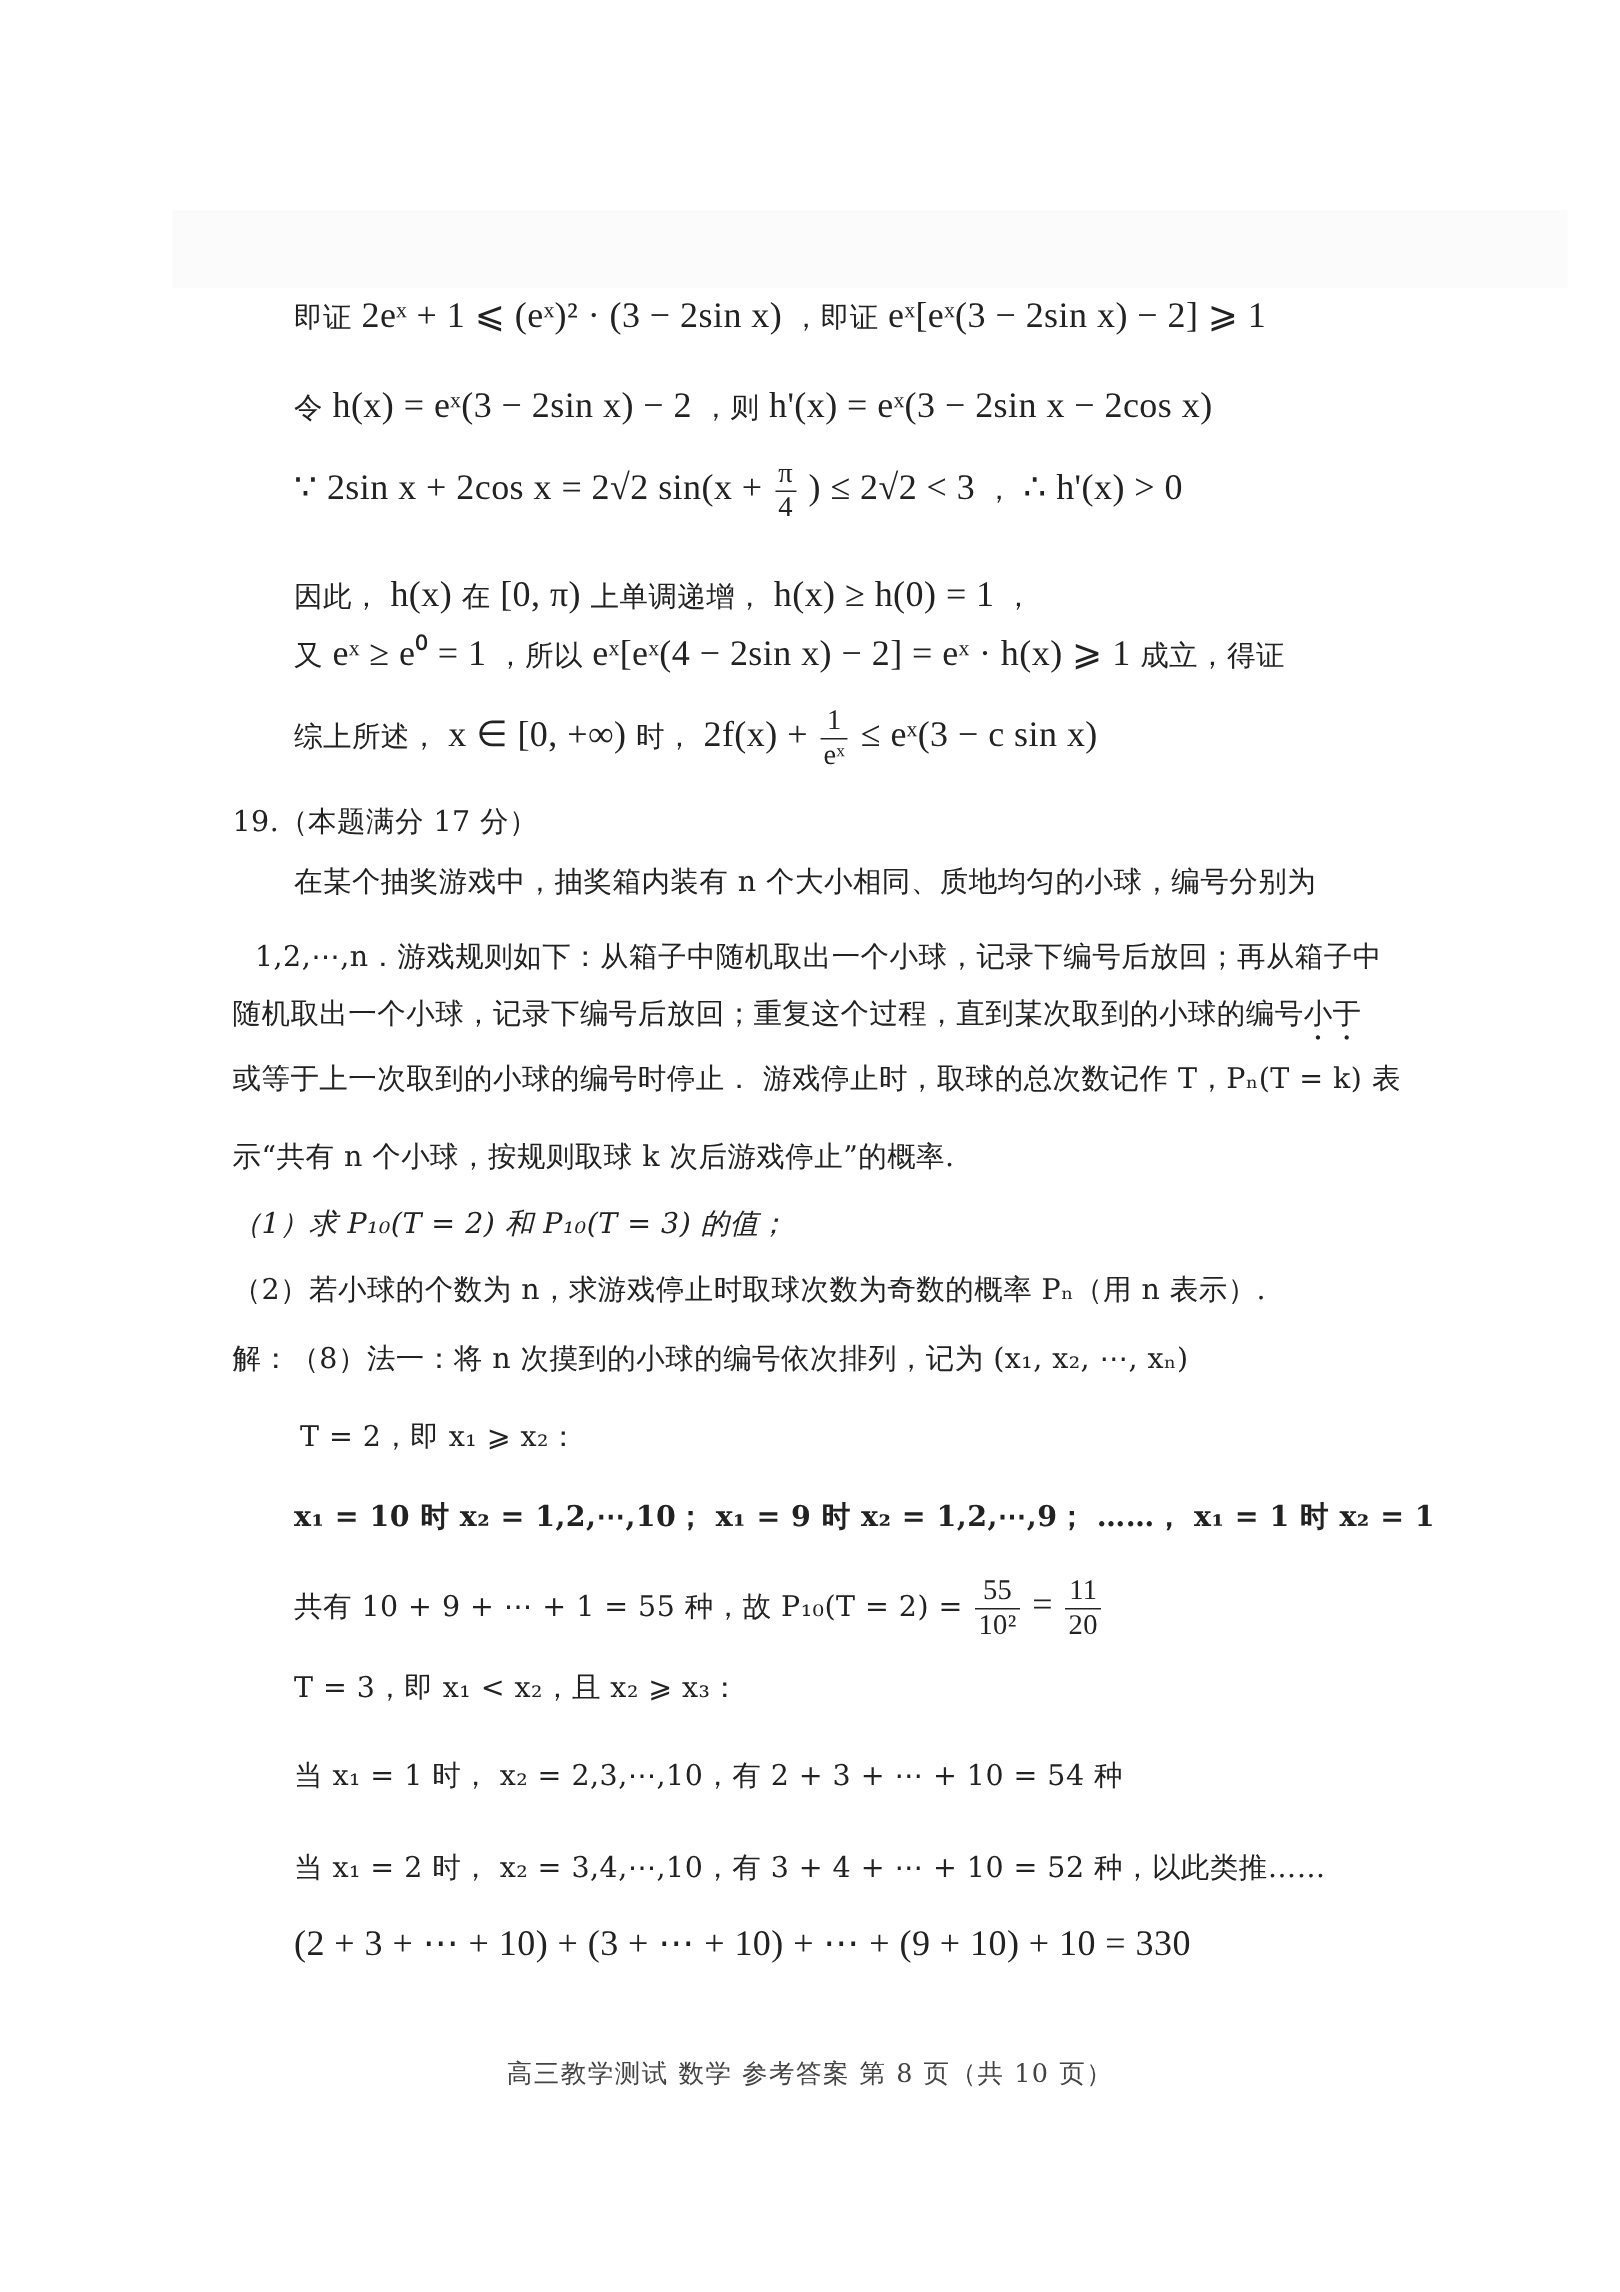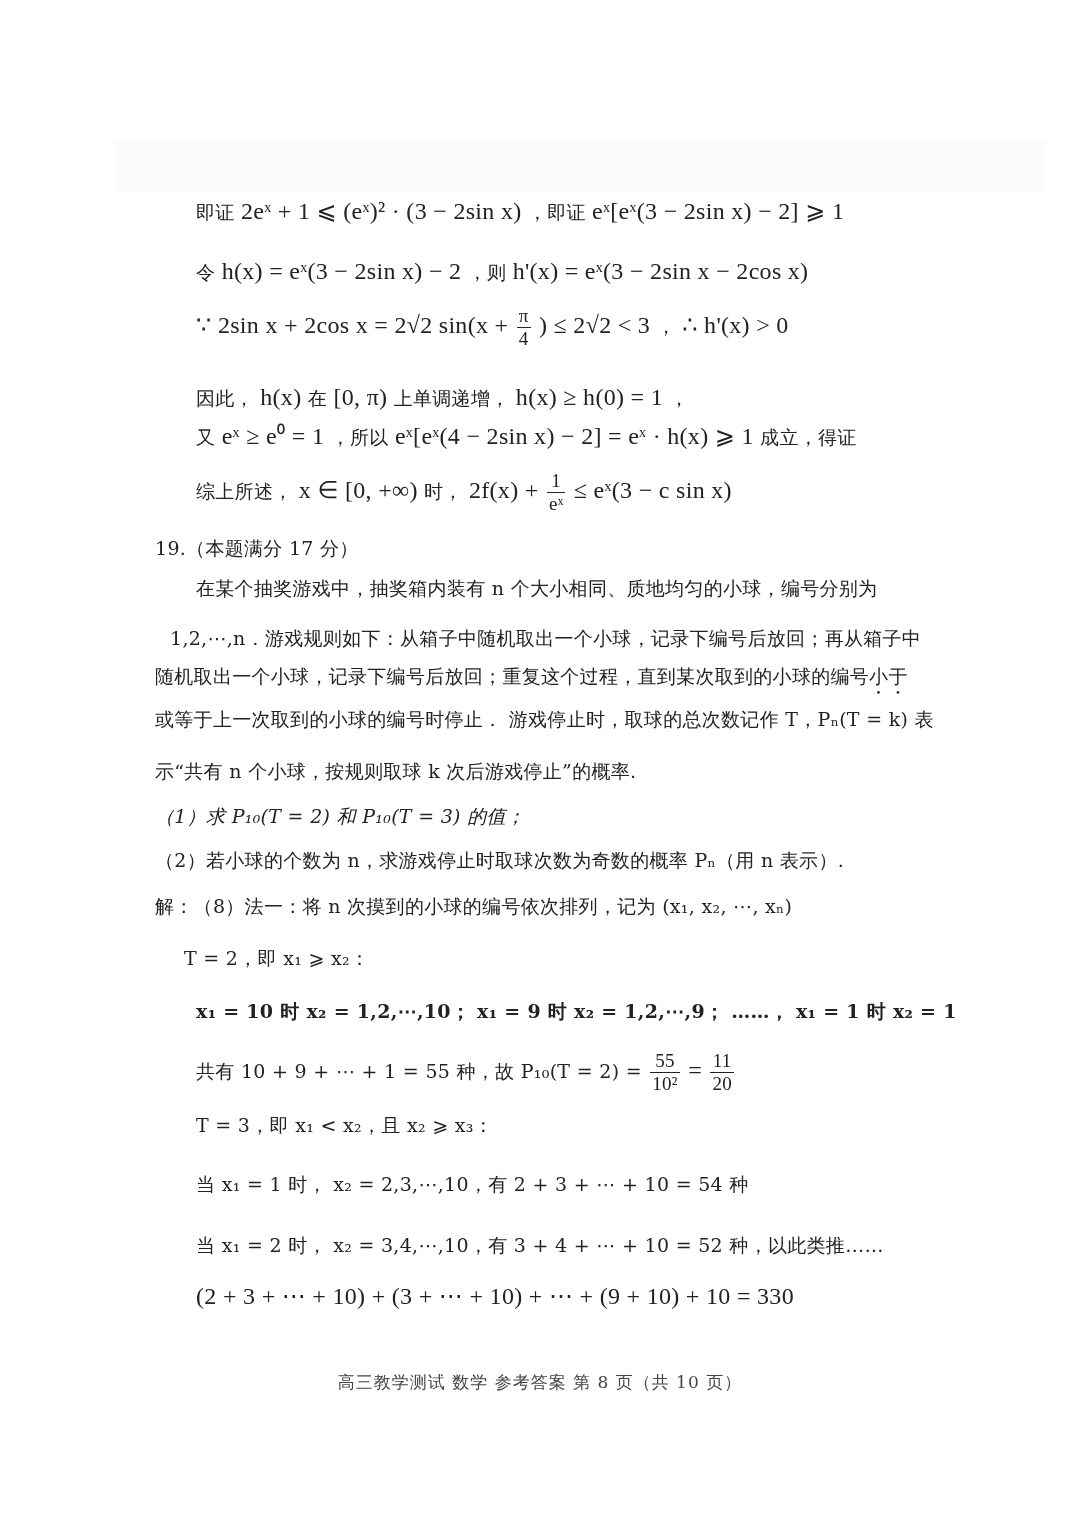--- a/index.html
+++ b/index.html
@@ -95,21 +95,21 @@
 <div class="line" style="left:155px; top:663px;">
   <span>随机取出一个小球，记录下编号后放回；重复这个过程，直到某次取到的小球的编号</span><span class="dot-emph">小于</span>
 </div>
 <div class="line" style="left:155px; top:706px;">或等于上一次取到的小球的编号时停止．  游戏停止时，取球的总次数记作 T，Pₙ(T = k) 表</div>
 <div class="line" style="left:155px; top:758px;">示“共有 n 个小球，按规则取球 k 次后游戏停止”的概率.</div>
 
 <div class="line" style="left:155px; top:803px;font-style:italic;">（1）求 P₁₀(T = 2) 和 P₁₀(T = 3) 的值；</div>
 <div class="line" style="left:155px; top:847px;">（2）若小球的个数为 n，求游戏停止时取球次数为奇数的概率 Pₙ（用 n 表示）.</div>
 
 <div class="line" style="left:155px; top:893px;">解：（8）法一：将 n 次摸到的小球的编号依次排列，记为 (x₁, x₂, ⋯, xₙ)</div>
-<div class="line" style="left:184px; top:945px;">T = 2，即 x₁ ⩾ x₂：</div>
+<div class="line" style="left:200px; top:945px;">T = 2，即 x₁ ⩾ x₂：</div>
 <div class="line" style="left:196px; top:998px;font-weight:bold;">x₁ = 10 时 x₂ = 1,2,⋯,10；  x₁ = 9 时 x₂ = 1,2,⋯,9；  ……，  x₁ = 1 时 x₂ = 1</div>
 
 <div class="line" style="left:196px; top:1050px;">
   <span>共有 10 + 9 + ⋯ + 1 = 55 种，故 P₁₀(T = 2) =</span>
   <span class="frac">
     <span class="num">55</span>
     <span class="den">10²</span>
   </span>
   <span class="m">=</span>
   <span class="frac">

